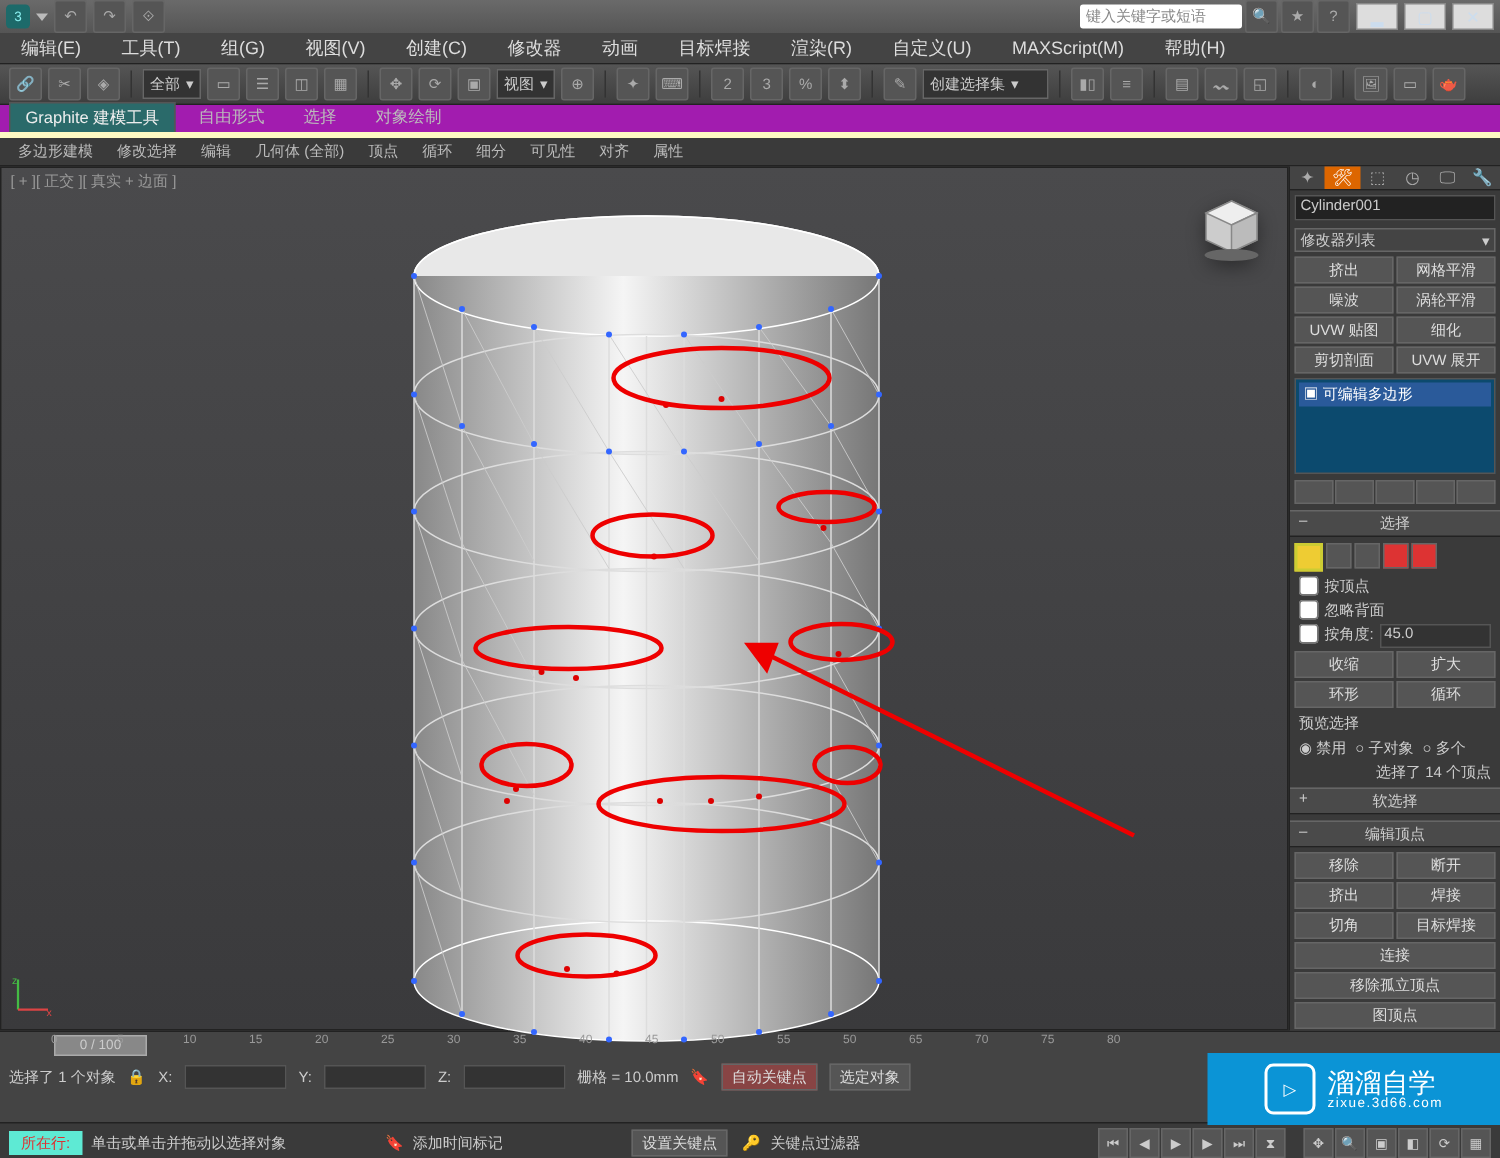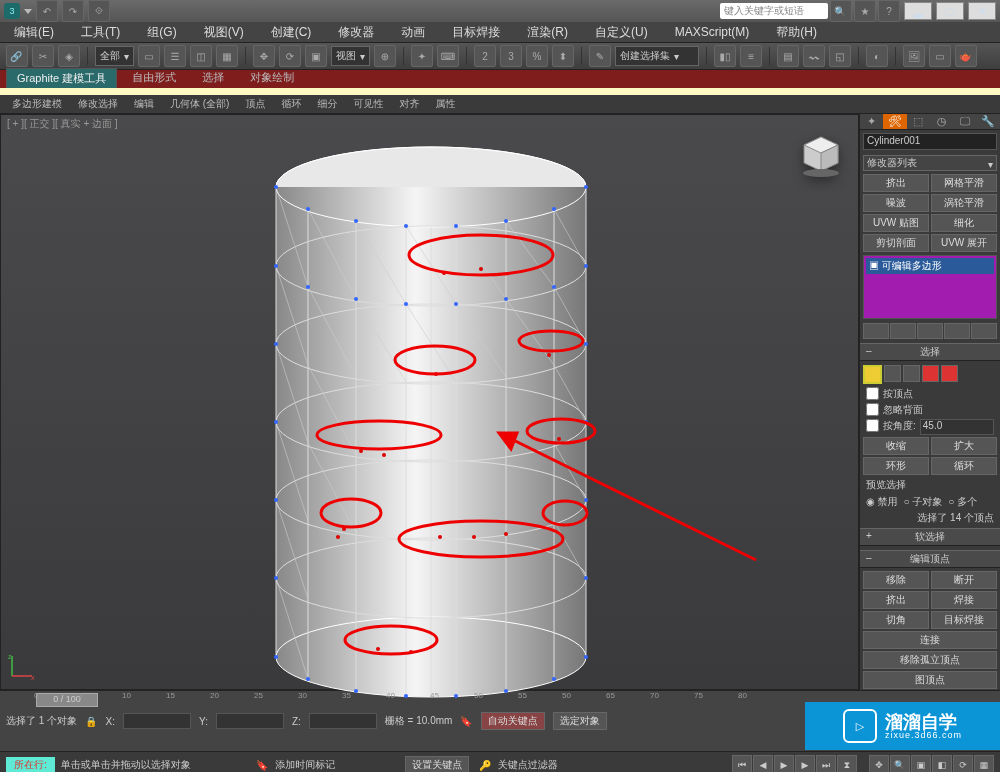--- a/index.html
+++ b/index.html
@@ -11,40 +11,40 @@
   .title-center{position:absolute;left:50%;transform:translateX(-50%);display:flex;gap:16px;color:#5ab0d0;font-size:12px}
   .title-right{margin-left:auto;display:flex;align-items:center;gap:2px;padding-right:4px}
   .search{width:100px;height:16px;background:#fff;border-radius:2px;font-size:10px;color:#888;padding:0 4px;display:flex;align-items:center}
   .win-btn{width:26px;height:16px;background:#ddd;border:1px solid #888;margin-left:2px;display:flex;align-items:center;justify-content:center}
   .menubar{height:20px;background:#444;display:flex;align-items:center;gap:11px;padding-left:6px;border-bottom:1px solid #222}
   .menubar span{padding:2px 8px;font-size:12px;color:#ddd;white-space:nowrap}
   .toolbar{height:26px;background:linear-gradient(#555,#3e3e3e);display:flex;align-items:center;padding:0 6px;border-bottom:1px solid #222;gap:4px}
   .tb-btn{width:20px;height:20px;background:#555;border:1px solid #666;border-radius:2px;display:flex;align-items:center;justify-content:center;font-size:10px;color:#aaa}
   .tb-sep{width:1px;height:18px;background:#333;margin:0 3px}
   .tb-drop{height:18px;background:#333;border:1px solid #666;padding:0 4px;font-size:10px;display:flex;align-items:center;gap:4px}
-  .ribbon-tabs{height:18px;background:#7f1d1d;display:flex;align-items:flex-end;padding-left:6px;border-bottom:7px solid #fef9c3}
+  .ribbon-tabs{height:18px;background:#a21caf;display:flex;align-items:flex-end;padding-left:6px;border-bottom:4px solid #fef9c3}
   .rtab{padding:2px 10px;font-size:11px;color:#bbb;border:1px solid transparent;margin-right:4px}
   .rtab.active{background:#2a6a6a;border:1px solid #555;border-bottom:none;color:#eee}
   .ribbon-sub{height:18px;background:#3a3a3a;display:flex;align-items:center;padding-left:6px;gap:4px;border-bottom:1px solid #222}
   .rsub{padding:1px 6px;font-size:10px;color:#bbb}
   .main{display:flex;height:576px}
   .viewport{flex:1;background:linear-gradient(#4a4a4c,#3a3a3c);position:relative;border:1px solid #222}
   .vp-label{position:absolute;top:2px;left:6px;font-size:10px;color:#999}
   .vp-cube{position:absolute;top:18px;right:14px;width:46px;height:46px;display:flex;align-items:center;justify-content:center}
   .vp-cube svg{filter:drop-shadow(0 4px 6px rgba(0,0,0,.4))}
   .cylinder{position:absolute;left:265px;top:24px;width:330px;height:560px}
   .vp-axis{position:absolute;left:6px;bottom:6px;font-size:8px}
   .command-panel{width:140px;background:#3a3a3a;border-left:1px solid #222;display:flex;flex-direction:column;font-size:10px}
   .cp-tabs{display:flex;height:20px;background:#444;border-bottom:1px solid #222}
   .cp-tab{flex:1;display:flex;align-items:center;justify-content:center;font-size:11px;color:#aaa}
   .cp-tab.active{background:#d60;color:#fff}
   .cp-name{height:16px;background:#222;border:1px solid #555;margin:3px;padding:1px 3px;font-size:10px}
   .cp-row{display:flex;gap:2px;margin:1px 3px}
   .cp-btn{flex:1;background:#555;border:1px solid #666;text-align:center;padding:1px 0;font-size:10px;color:#ddd}
-  .cp-stack{height:76px;background:#a21caf;border:1px solid #555;margin:2px 3px;padding:2px}
+  .cp-stack{height:76px;background:#0c4a6e;border:1px solid #555;margin:2px 3px;padding:2px}
   .cp-stack-item{background:#2a5a9a;padding:1px 3px;font-size:10px;color:#fff}
   .cp-mini{display:flex;gap:1px;margin:2px 3px}
   .cp-mini div{flex:1;height:14px;background:#555;border:1px solid #666}
   .cp-hdr{background:#4a4a4a;text-align:center;padding:1px;margin:2px 0;font-size:10px;border-top:1px solid #666;border-bottom:1px solid #222;position:relative}
   .cp-hdr.pm::before{content:"–";position:absolute;left:6px}
   .cp-hdr.pl::before{content:"+";position:absolute;left:6px}
   .cp-sq-row{display:flex;gap:2px;margin:2px 3px}
   .cp-sq{width:15px;height:15px;background:#555;border:1px solid #666}
   .cp-sq.red{background:#d33}
   .cp-sq.yel{background:#ec3;border:2px solid #cc3}
@@ -59,21 +59,21 @@
   .tl-ruler{height:12px;background:#333;position:relative;color:#999;font-size:8px}
   .tl-tick{position:absolute;top:0}
   .statusbar{flex:1;display:flex;align-items:center;background:#444;gap:8px;padding:0 6px;font-size:10px}
   .status-input{width:60px;height:14px;background:#333;border:1px solid #555;padding:0 3px}
   .bottom2{height:26px;background:#3a3a3a;display:flex;align-items:center;padding:0 6px;gap:6px;border-top:1px solid #222;font-size:10px}
   .play-btns{display:flex;gap:1px;margin-left:auto}
   .play-btns div{width:18px;height:18px;background:#555;border:1px solid #666;display:flex;align-items:center;justify-content:center;font-size:9px}
   .watermark{position:absolute;right:0;bottom:22px;width:195px;height:48px;background:#0b94d6;display:flex;align-items:center;justify-content:center;gap:8px;color:#fff}
   .wm-ico{width:30px;height:30px;border:2px solid #fff;border-radius:6px;display:flex;align-items:center;justify-content:center}
   .wm-txt{display:flex;flex-direction:column;line-height:1}
-  .wm-main{font-size:18px;font-weight:bold}
+  .wm-main{font-size:18px;font-weight:normal}
   .wm-sub{font-size:9px;letter-spacing:1px}
   .cp-drop{height:16px;background:#444;border:1px solid #666;margin:2px 3px;padding:0 3px;display:flex;align-items:flex-end;justify-content:space-between}
 </style>
 </head>
 <body>
 
 <div class="titlebar">
   <div class="titlebar-left">
     <div class="logo">3</div>
     <div class="dd-arrow"></div>
@@ -472,21 +472,21 @@
     <div class="cp-btn" style="flex:0 0 auto;padding:1px 6px;background:#844">自动关键点</div>
     <div class="cp-btn" style="flex:0 0 auto;padding:1px 6px">选定对象</div>
   </div>
 </div>
 
 <div class="bottom2">
   <div style="background:#5eead4;color:#d33;padding:1px 8px">所在行:</div>
   <span>单击或单击并拖动以选择对象</span>
   <span style="margin-left:60px">🔖</span>
   <span>添加时间标记</span>
-  <div class="cp-btn" style="flex:0 0 auto;padding:1px 6px;margin-left:64px">设置关键点</div>
+  <div class="cp-btn" style="flex:0 0 auto;padding:1px 6px;margin-left:80px">设置关键点</div>
   <span style="margin-left:4px">🔑</span>
   <span>关键点过滤器</span>
   <div class="play-btns">
     <div>⏮</div>
     <div>◀</div>
     <div>▶</div>
     <div>▶</div>
     <div>⏭</div>
     <div>⧗</div>
   </div>

